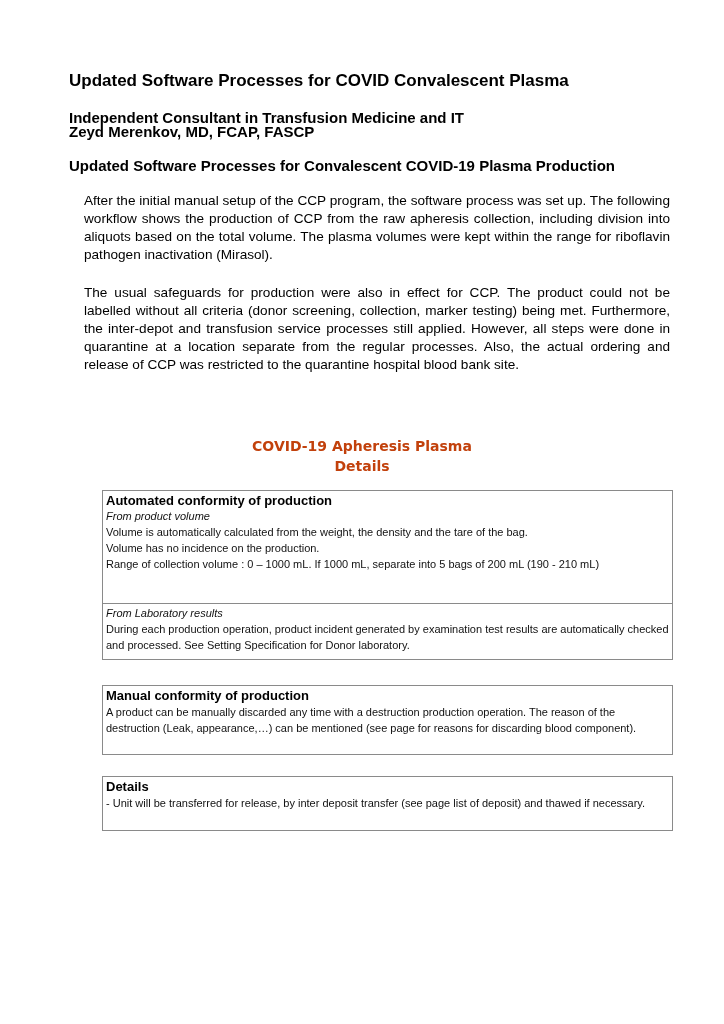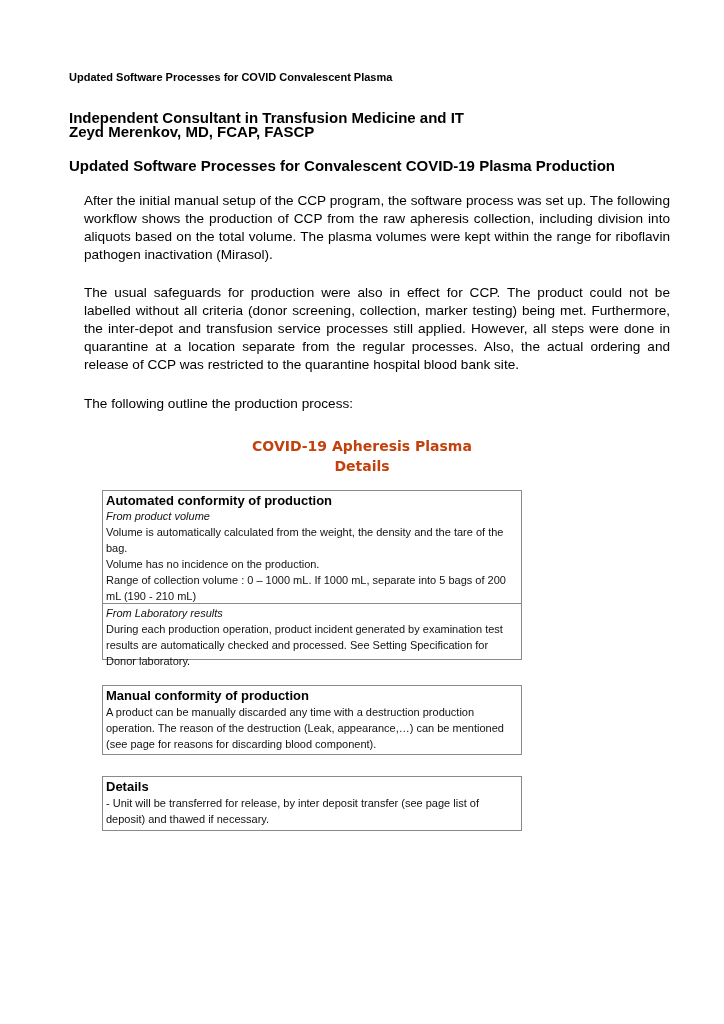--- a/index.html
+++ b/index.html
@@ -1,51 +1,50 @@
 <!DOCTYPE html>
 <html><head>
   <meta charset="utf-8">
   <style>
     html, body { margin: 0; padding: 0; background: #ffffff; }
     body { width: 724px; height: 1024px; position: relative; overflow: hidden; color: #000; }
     .page { position: absolute; left: 0; top: 0; width: 724px; height: 1024px; }
     .hdr { position: absolute; left: 69px; font-family: "Liberation Sans", sans-serif; font-weight: bold; color: #000; white-space: nowrap; }
-    .h-title { top: 71px; font-size: 11px; }
+    .h-title { top: 71px; font-size: 17px; }
     .h-author { top: 91px; font-size: 15px; margin-top: 32px; }
     .h-aff { top: 109px; font-size: 15px; }
     .h-sub { top: 157px; font-size: 15px; }
     .para { position: absolute; left: 69px; width: 586px; font-family: "Liberation Sans", sans-serif; font-size: 13.6px; line-height: 18px; text-align: justify; margin: 15px; }
     .p1 { top: 177px; }
     .p2 { top: 269px; }
     .p3 { top: 380px; }
     .fig-title { position: absolute; left: 0; width: 724px; text-align: center; font-family: "DejaVu Sans", sans-serif; font-weight: bold; color: #c2410c; font-size: 14px; line-height: 20px; }
     .ft1 { top: 436px; }
     .ft2 { top: 456px; }
-    .box { position: absolute; left: 102px; width: 420px; border: 1px solid #8a8a8a; box-sizing: border-box; font-family: "Liberation Sans", sans-serif; color: #111; padding: 2px 3px; }
+    .box { position: absolute; left: 102px; width: 571px; border: 1px solid #8a8a8a; box-sizing: border-box; font-family: "Liberation Sans", sans-serif; color: #111; padding: 2px 3px; }
     .box .bh { font-weight: bold; font-size: 13px; line-height: 16px; color: #000; }
     .box .it { font-style: italic; font-size: 11px; line-height: 15px; }
     .box .ln { font-size: 11px; line-height: 16px; }
     .box1 { top: 490px; height: 170px; padding: 0; }
     .box1 .sec1 { height: 113px; border-bottom: 1px solid #8a8a8a; padding: 2px 3px; box-sizing: border-box; }
     .box1 .sec2 { padding: 2px 3px; }
     .box2 { top: 685px; height: 70px; }
     .box3 { top: 776px; height: 55px; }
   </style>
 </head>
 <body>
 
 <div class="page">
   <div class="hdr h-title">Updated Software Processes for COVID Convalescent Plasma</div>
   <div class="hdr h-author">Zeyd Merenkov, MD, FCAP, FASCP</div>
   <div class="hdr h-aff">Independent Consultant in Transfusion Medicine and IT</div>
   <div class="hdr h-sub">Updated Software Processes for Convalescent COVID-19 Plasma Production</div>
 
   <p class="para p1">After the initial manual setup of the CCP program, the software process was set up.  The following workflow shows the production of CCP from the raw apheresis collection, including division into aliquots based on the total volume.  The plasma volumes were kept within the range for riboflavin pathogen inactivation (Mirasol).</p>
   <p class="para p2">The usual safeguards for production were also in effect for CCP.  The product could not be labelled without all criteria (donor screening, collection, marker testing) being met.  Furthermore, the inter-depot and transfusion service processes still applied.  However, all steps were done in quarantine at a location separate from the regular processes.  Also, the actual ordering and release of CCP was restricted to the quarantine hospital blood bank site.</p>
-  <p class="para p3">The following outline the production process:</p>
 
   <div class="fig-title ft1">COVID-19 Apheresis Plasma</div>
   <div class="fig-title ft2">Details</div>
 
   <div class="box box1">
     <div class="sec1">
       <div class="bh">Automated conformity of production</div>
       <div class="it">From product volume</div>
       <div class="ln">Volume is automatically calculated from the weight, the density and the tare of the bag.</div>
       <div class="ln">Volume has no incidence on the production.</div>

